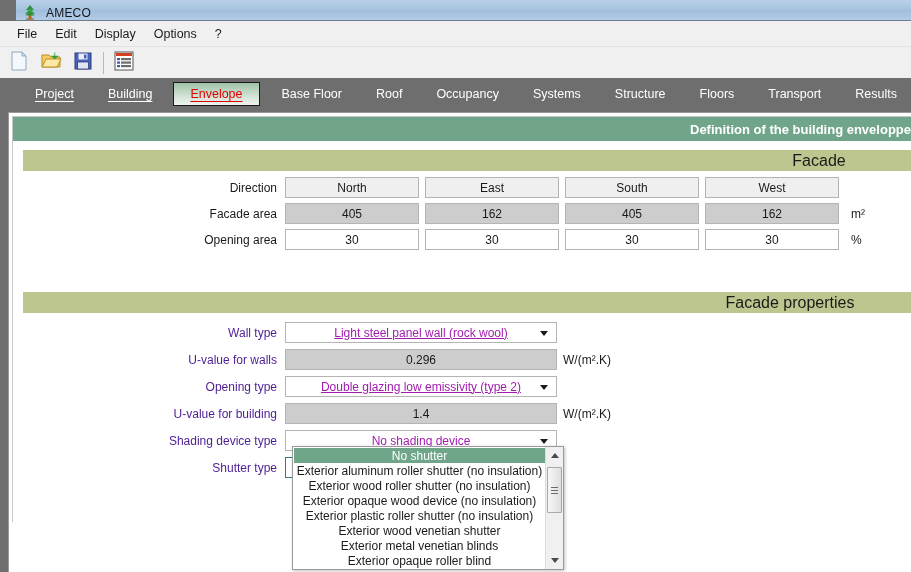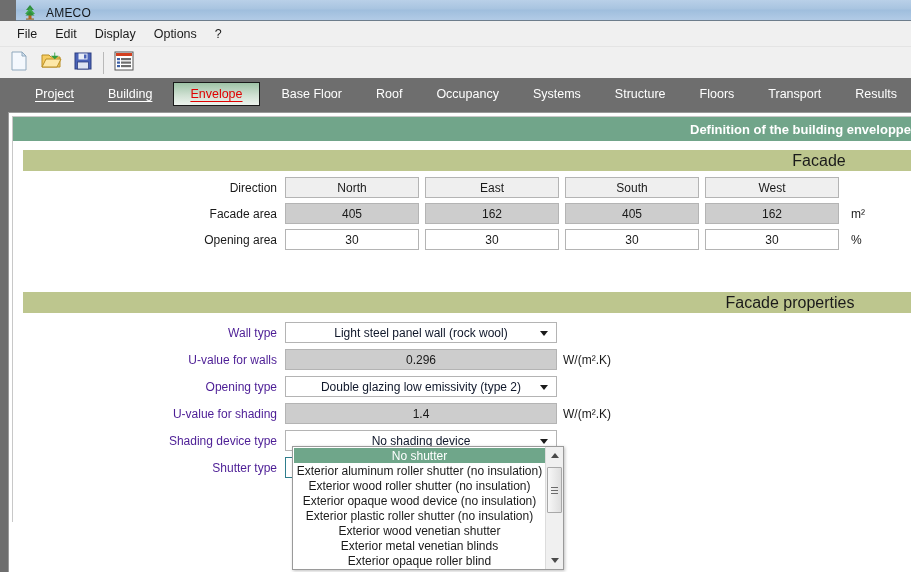--- a/index.html
+++ b/index.html
@@ -227,22 +227,23 @@
   .combo {
     position: relative;
     width: 272px;
     height: 21px;
     background: #ffffff;
     border: 1px solid #b4b4b4;
     display: flex;
     align-items: center;
     justify-content: center;
     font-size: 12px;
-    color: #0f172a;
-    cursor: default;
+    color: #a21caf;
+    cursor: default;
+    text-decoration: underline;
   }
   .combo .arrow {
     position: absolute;
     right: 8px; top: 50%;
     margin-top: -2px;
     width: 0; height: 0;
     border-left: 4.5px solid transparent;
     border-right: 4.5px solid transparent;
     border-top: 5px solid #1b1b1b;
   }
@@ -504,21 +505,21 @@
         <div class="prow">
           <span class="prow-label">Opening type</span>
           <span class="combo">
             <span>Double glazing low emissivity (type 2)</span>
             <span class="arrow"></span>
           </span>
           <span class="unit"></span>
         </div>
 
         <div class="prow">
-          <span class="prow-label">U-value for shading</span>
+          <span class="prow-label">U-value for building</span>
           <span class="valuebox">1.4</span>
           <span class="unit">W/(m².K)</span>
         </div>
 
         <div class="prow">
           <span class="prow-label">Shading device type</span>
           <span class="combo">
             <span>No shading device</span>
             <span class="arrow"></span>
           </span>

